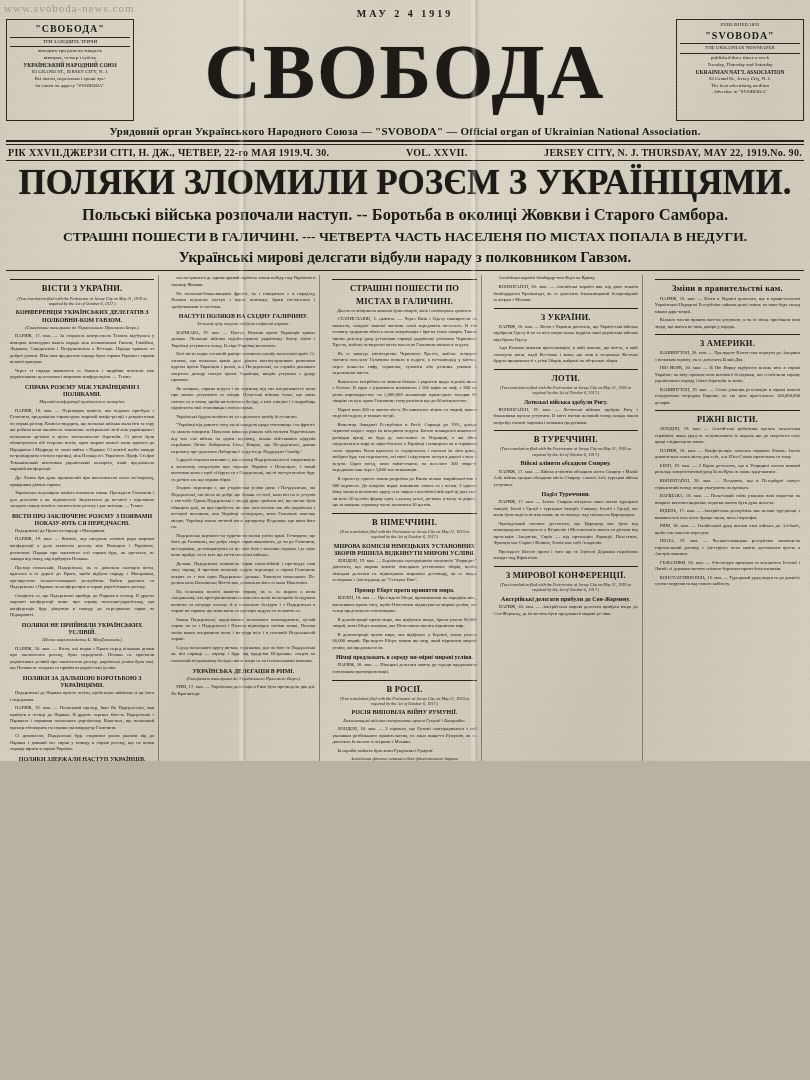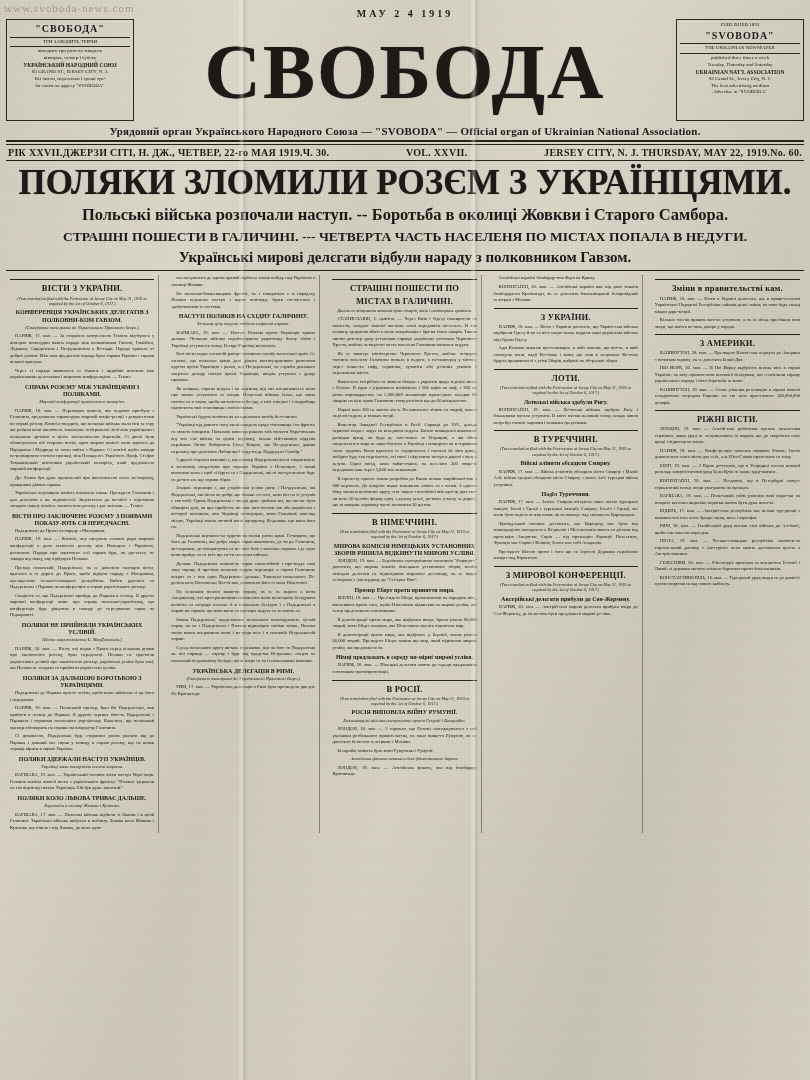--- a/index.html
+++ b/index.html
@@ -6,21 +6,21 @@
     margin: 0;
     padding: 0;
     background: #b9b2a2;
   }
   body {
     font-family: "Liberation Serif", serif;
   }
   #page {
     position: relative;
     width: 810px;
-    height: 1080px;
+    height: 761px;
     margin: 0 auto;
     background: #ddd8c9;
     background-image:
       linear-gradient(105deg, rgba(0,0,0,0.045) 0%, rgba(255,255,255,0.05) 22%, rgba(0,0,0,0.03) 38%, rgba(255,255,255,0.04) 55%, rgba(0,0,0,0.05) 78%, rgba(255,255,255,0.03) 100%),
       linear-gradient(0deg, rgba(120,110,90,0.10), rgba(120,110,90,0.02));
     overflow: hidden;
     color: #1b1a16;
   }
   
   #page:before {
@@ -259,21 +259,21 @@
 
   <div class="subhead">Урядовий орган Українського Народного Союза — "SVOBODA" — Official organ of Ukrainian National Association.</div>
   <div class="rule-d"></div>
 
   <div class="dateline">
     <span class="seg">РІК XXVII.</span>
     <span class="seg">ДЖЕРЗИ СІТІ, Н. ДЖ., ЧЕТВЕР, 22-го МАЯ 1919.</span>
     <span class="seg">Ч. 30.</span>
     <span class="mid">VOL. XXVII.</span>
     <span class="seg">JERSEY CITY, N. J. THURSDAY, MAY 22, 1919.</span>
-    <span class="seg">No. 60.</span>
+    <span class="seg">No. 90.</span>
   </div>
   <div class="rule-thin"></div>
 
   <div class="hl1">ПОЛЯКИ ЗЛОМИЛИ РОЗЄМ З УКРАЇНЦЯМИ.</div>
   <div class="hl2">Польські війська розпочали наступ. -- Боротьба в околиці Жовкви і Старого Самбора.</div>
   <div class="hl3">СТРАШНІ ПОШЕСТИ В ГАЛИЧИНІ. --- ЧЕТВЕРТА ЧАСТЬ НАСЕЛЕНЯ ПО МІСТАХ ПОПАЛА В НЕДУГИ.</div>
   <div class="hl4">Українські мирові делєгати відбули нараду з полковником Гавзом.</div>
   <div class="rule-head"></div>
 
   <div class="cols" id="columns">

